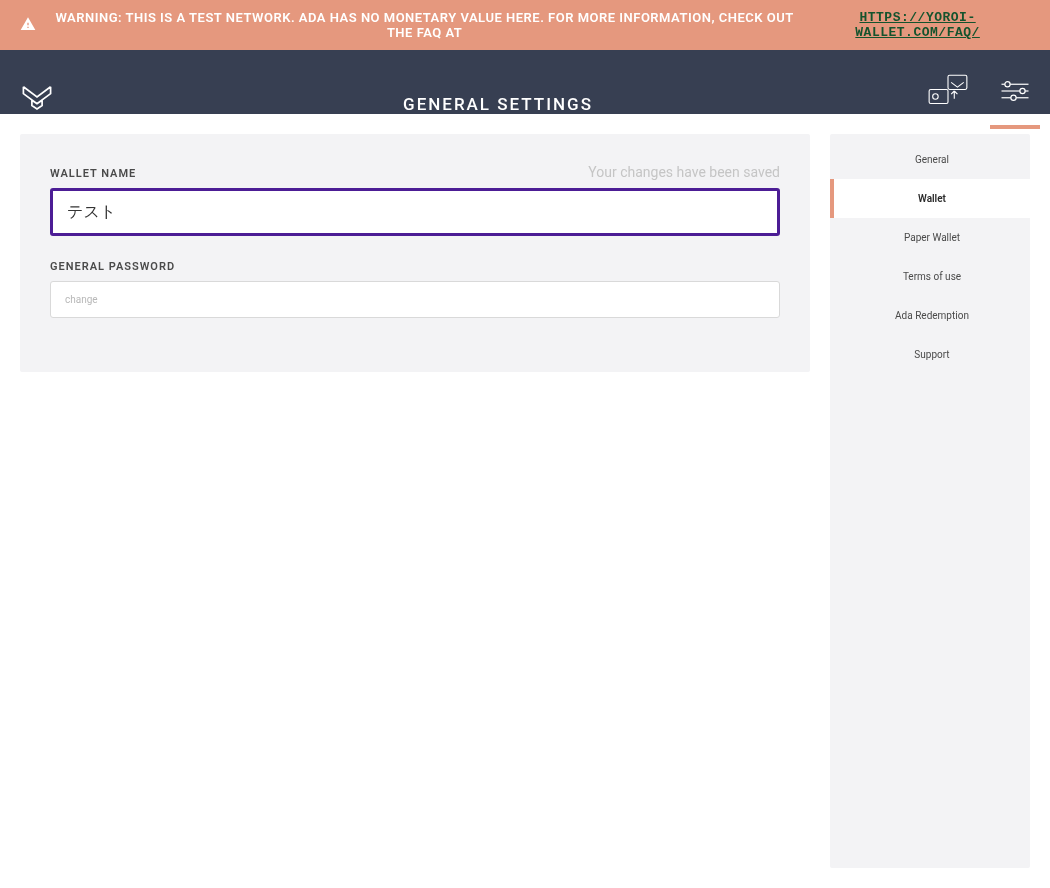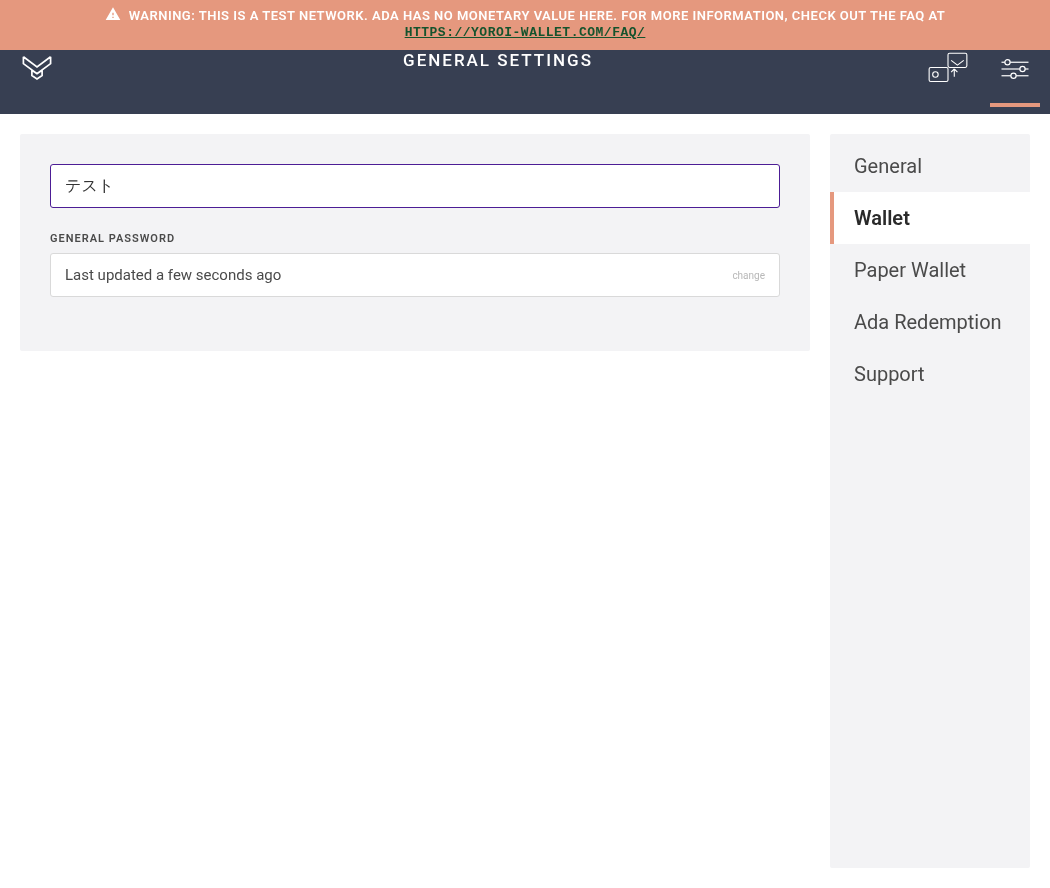--- a/index.html
+++ b/index.html
@@ -16,40 +16,40 @@
     }
     .warning-banner {
       background: #e5987e;
       color: #ffffff;
       padding: 6px 20px;
       text-align: center;
       font-size: 13px;
       font-weight: 600;
       letter-spacing: 0.5px;
       display: flex;
-      flex-direction: column;
+      flex-direction: row;
       align-items: center;
       justify-content: flex-start;
       height: 50px;
     }
     .warning-banner .warning-line {
       display: flex;
       align-items: center;
       gap: 8px;
     }
     .warning-banner a {
       color: #14532d;
       text-decoration: underline;
       font-family: Liberation Mono, monospace;
     }
     .top-nav {
       background: #373f52;
       height: 64px;
       display: flex;
-      align-items: flex-start;
+      align-items: flex-end;
       padding: 0 20px;
       position: relative;
     }
     .logo-area {
       width: 50px;
       display: flex;
       align-items: center;
     }
     .nav-title {
       flex: 1;
@@ -105,21 +105,21 @@
       letter-spacing: 1px;
       color: #4a4a4a;
     }
     .field-status {
       font-size: 14px;
       color: #c5c5c5;
     }
     .text-input {
       width: 100%;
       background: #ffffff;
-      border: 1px solid #4c1d95;
+      border: 3px solid #4c1d95;
       border-radius: 3px;
       padding: 12px 14px;
       font-size: 16px;
       color: #333;
       outline: none;
     }
     .password-row {
       display: flex;
       align-items: center;
       background: #ffffff;
@@ -139,24 +139,25 @@
     }
     .sidebar {
       width: 200px;
       background: #f3f3f5;
       border-radius: 2px;
       padding: 0;
       align-self: stretch;
     }
     .sidebar-item {
       padding: 14px 20px;
-      font-size: 20px;
+      font-size: 10px;
       color: #4a4a4a;
       cursor: pointer;
       border-left: 4px solid transparent;
+      text-align: center;
     }
     .sidebar-item:first-child {
       padding-top: 20px;
     }
     .sidebar-item.active {
       background: #ffffff;
       border-left: 4px solid #e5987e;
       font-weight: 600;
       color: #2a2a2a;
     }
@@ -203,45 +204,51 @@
         <circle cx="18" cy="24" r="3.5" fill="#373f52"></circle>
       </svg>
     </div>
   </div>
 </div>
 
 <div class="content-area">
   <div class="main-panel">
 
     <div class="field-group">
+      <div class="field-header">
+        <span class="field-label">WALLET NAME</span>
+        <span class="field-status">Your changes have been saved</span>
+      </div>
       <input type="text" class="text-input" value="テスト" style="">
     </div>
 
     <div class="field-group">
       <div class="field-header">
         <span class="field-label">GENERAL PASSWORD</span>
       </div>
       <div class="password-row">
-        <span class="password-status">Last updated a few seconds ago</span>
         <span class="change-link">change</span>
       </div>
     </div>
 
   </div>
 
   <div class="sidebar">
     <div class="sidebar-item">
       <span>General</span>
     </div>
     <div class="sidebar-item active">
       <span>Wallet</span>
     </div>
     <div class="sidebar-item">
       <span>Paper Wallet</span>
     </div>
     <div class="sidebar-item">
+      <span>Terms of use</span>
+    </div>
+    <div class="sidebar-item">
       <span>Ada Redemption</span>
     </div>
     <div class="sidebar-item">
       <span>Support</span>
     </div>
   </div>
 </div>
 
 </body></html>

